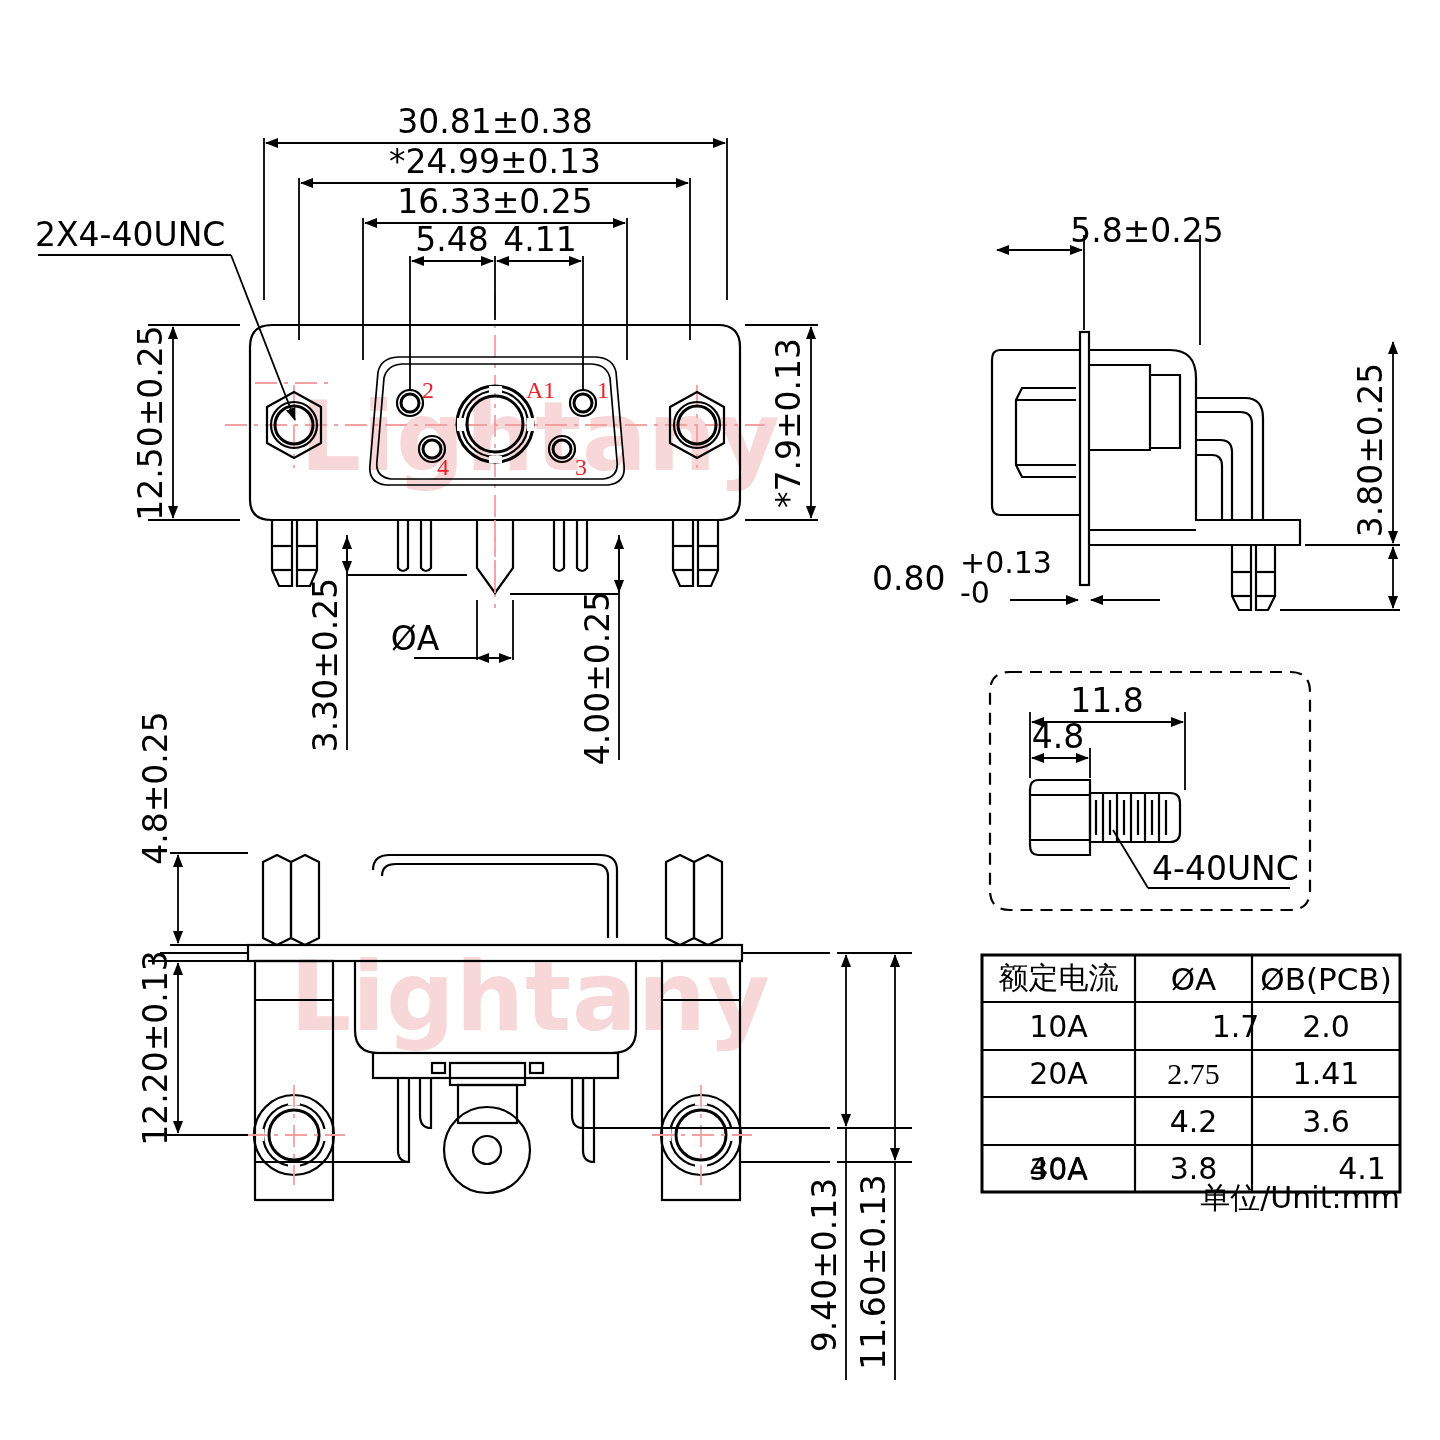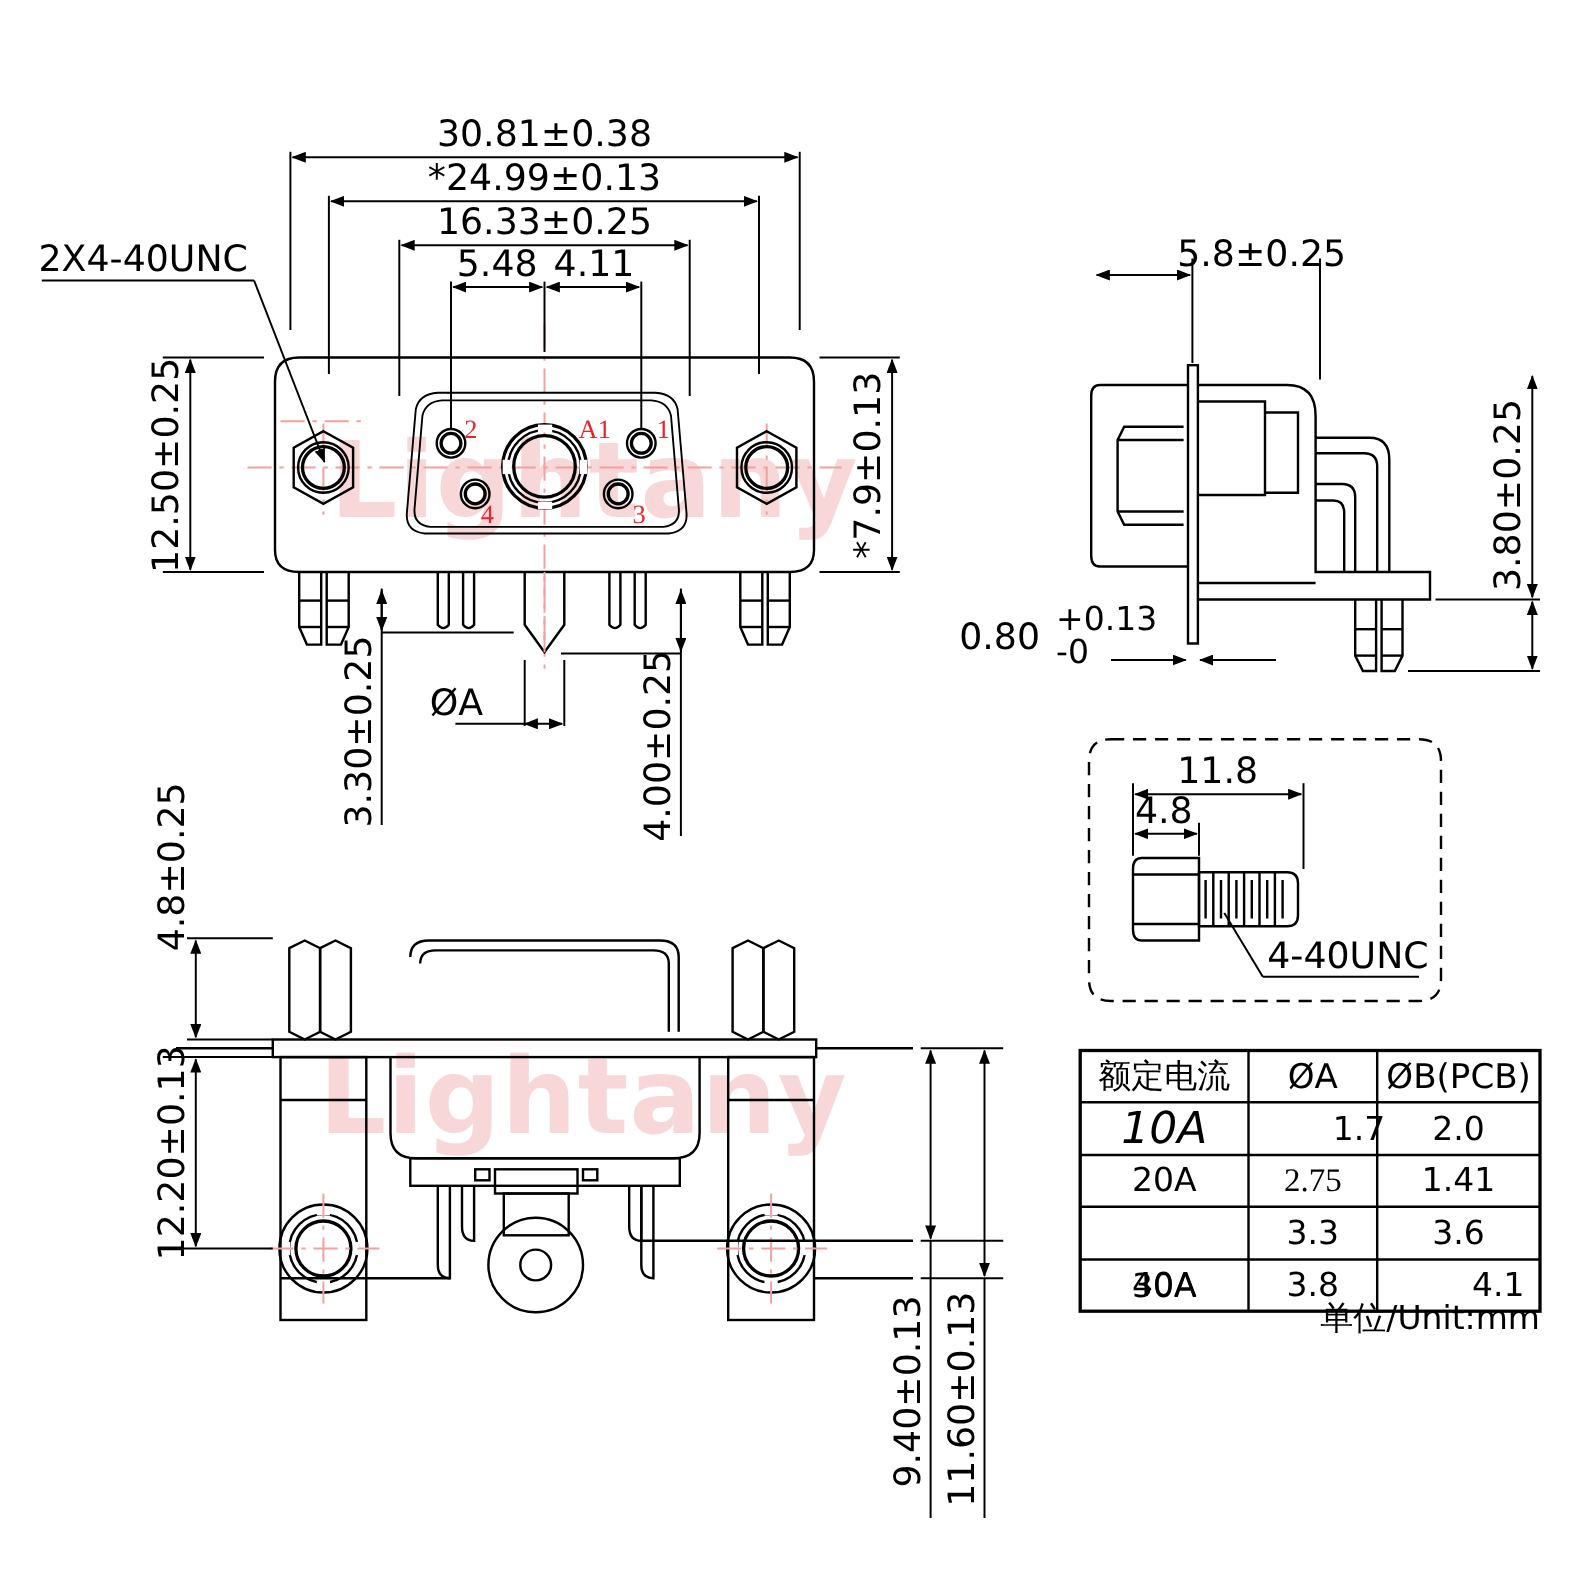--- a/index.html
+++ b/index.html
@@ -368,30 +368,30 @@
     <line class="ln" x1="1252" y1="955" x2="1252" y2="1192"></line>
   </g>
 
 </svg>
 
 <div style="position:absolute;left:982px;top:955px;width:418px;height:237px;">
   <div style="position:absolute;left:0;top:0;width:153px;height:47px;display:flex;align-items:center;justify-content:center;font-size:30px;">额定电流</div>
   <div style="position:absolute;left:153px;top:0;width:117px;height:47px;display:flex;align-items:center;justify-content:center;font-size:31px;">ØA</div>
   <div style="position:absolute;left:270px;top:0;width:148px;height:47px;display:flex;align-items:center;justify-content:center;font-size:31px;">ØB(PCB)</div>
 
-  <div style="position:absolute;left:0;top:47px;width:153px;height:48px;display:flex;align-items:center;justify-content:center;font-size:40px;font-style:italic;">10A</div>
+  <div style="position:absolute;left:0;top:47px;width:153px;height:48px;display:flex;align-items:center;justify-content:center;font-size:30px;">10A</div>
   <div style="position:absolute;left:153px;top:47px;width:117px;height:48px;display:flex;align-items:center;justify-content:center;font-size:30px;margin-left:42px;">1.7</div>
   <div style="position:absolute;left:270px;top:47px;width:148px;height:48px;display:flex;align-items:center;justify-content:center;font-size:30px;">2.0</div>
 
   <div style="position:absolute;left:0;top:95px;width:153px;height:47px;display:flex;align-items:center;justify-content:center;font-size:30px;">20A</div>
   <div style="position:absolute;left:153px;top:95px;width:117px;height:47px;display:flex;align-items:center;justify-content:center;font-size:30px;font-family:Liberation Serif, serif;">2.75</div>
   <div style="position:absolute;left:270px;top:95px;width:148px;height:47px;display:flex;align-items:center;justify-content:center;font-size:30px;">1.41</div>
 
   <div style="position:absolute;left:0;top:142px;width:153px;height:48px;display:flex;align-items:center;justify-content:center;font-size:30px;margin-top:48px;">30A</div>
-  <div style="position:absolute;left:153px;top:142px;width:117px;height:48px;display:flex;align-items:center;justify-content:center;font-size:30px;">3.3</div>
+  <div style="position:absolute;left:153px;top:142px;width:117px;height:48px;display:flex;align-items:center;justify-content:center;font-size:30px;">4.2</div>
   <div style="position:absolute;left:270px;top:142px;width:148px;height:48px;display:flex;align-items:center;justify-content:center;font-size:30px;">3.6</div>
 
   <div style="position:absolute;left:0;top:190px;width:153px;height:47px;display:flex;align-items:center;justify-content:center;font-size:30px;border-radius:13px;">40A</div>
   <div style="position:absolute;left:153px;top:190px;width:117px;height:47px;display:flex;align-items:center;justify-content:center;font-size:30px;">3.8</div>
   <div style="position:absolute;left:270px;top:190px;width:148px;height:47px;display:flex;align-items:center;justify-content:center;font-size:30px;padding-left:36px;">4.1</div>
 </div>
 
 <div style="position:absolute;left:982px;top:1178px;width:418px;text-align:right;font-size:30px;">单位/Unit:mm</div>
 
 </div>

